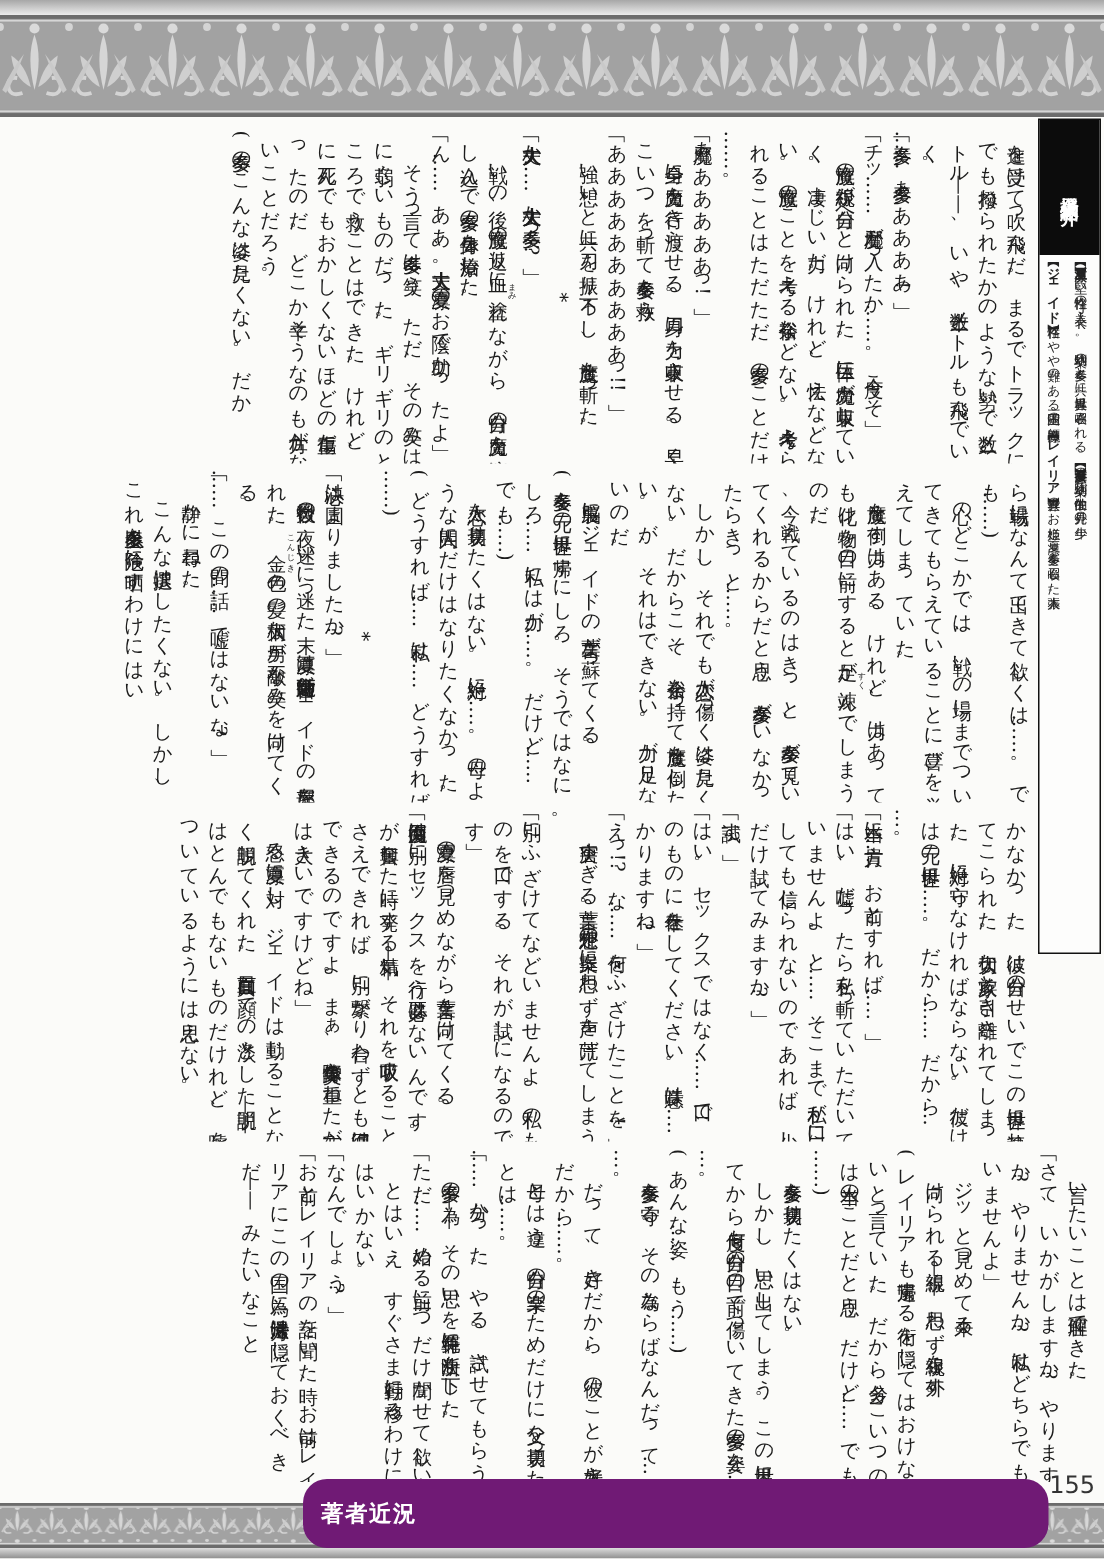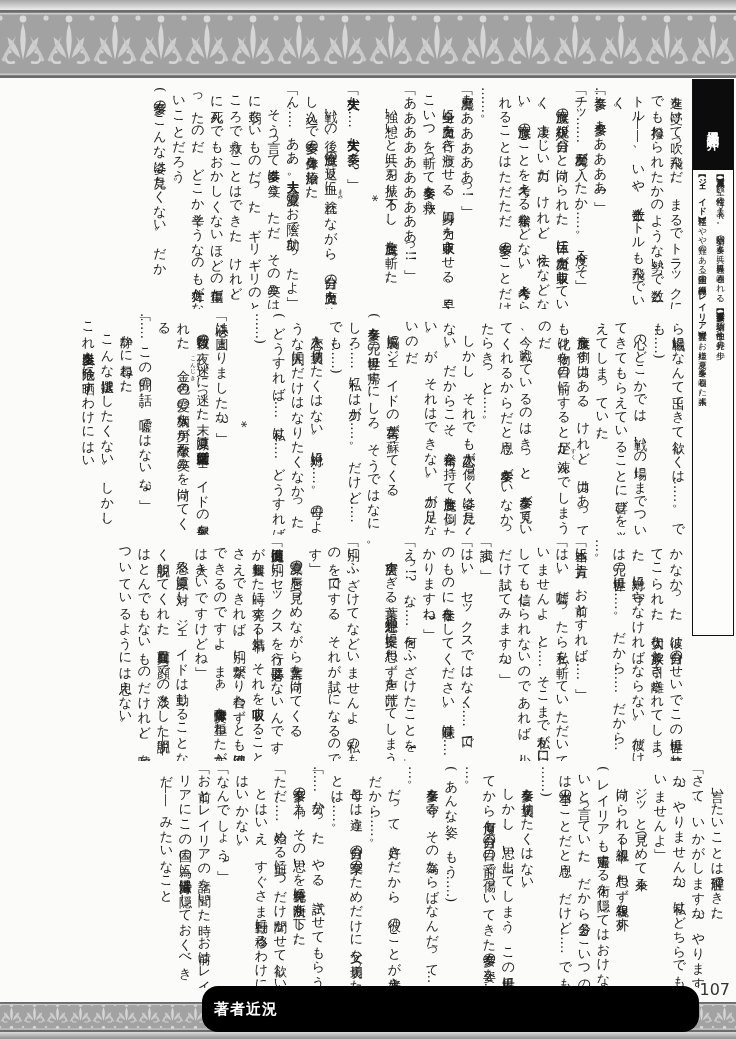--- a/index.html
+++ b/index.html
@@ -54,21 +54,21 @@
   .charbox-text b{font-weight:bold;}
 
   .pagenum{
     position:absolute;top:980px;right:6px;
     font-family:"DejaVu Sans", sans-serif;font-size:16px;color:#333;
   }
 
   
   .author{
     position:absolute;left:202px;top:986px;width:497px;height:46px;
-    background:#000000;border-radius:16px;display:flex;align-items:center;
+    background:#701a75;border-radius:16px;display:flex;align-items:center;
     z-index:5;box-sizing:border-box;
   }
   .author-label{
     width:88px;text-align:center;color:#fff;
     font-family:"Liberation Sans", sans-serif;font-weight:bold;
     font-size:15px;letter-spacing:1px;flex:none;
   }
   .author-box{
     flex:1;height:38px;margin-right:4px;background:#fff;border-radius:8px;
     padding:4px 6px;box-sizing:border-box;overflow:hidden;
@@ -195,21 +195,21 @@
       <p class="in">だって、好きだから。彼のことが大好きだから……。</p>
       <p class="in">母とは違う。自分の享楽のためだけに父を裏切った母とは……。</p>
       <p>「……分かった。やる。試させてもらう」</p>
       <p class="in">奏多の為——その思いを免罪符に決断を下した。</p>
       <p>「ただ……始める前に一つだけ聞かせて欲しい」</p>
       <p class="in">とはいえ、すぐさま行動に移るわけにはいかない。</p>
       <p>「なんでしょう?」</p>
       <p>「お前とレイリアの話を聞いた時、お前はレイリアにこの国の為に帰還方法は隠しておくべきだ——みたいなこと</p>
     </div>
 
-  <div class="pagenum">107</div>
+  <div class="pagenum">155</div>
 
   <div class="orn orn-bottom">
     <svg width="736" height="30" xmlns="http://www.w3.org/2000/svg">
       <rect width="736" height="30" fill="#9e9e9e"></rect>
       <rect y="3" width="736" height="24" fill="url(#pt2)"></rect>
       <rect y="0" width="736" height="1.8" fill="#6c6c6c"></rect>
       <rect y="2.2" width="736" height="0.9" fill="#d6d6d6"></rect>
       <rect y="27.9" width="736" height="2.1" fill="#6c6c6c"></rect>
       <rect y="26.6" width="736" height="0.9" fill="#d6d6d6"></rect>
     </svg>

